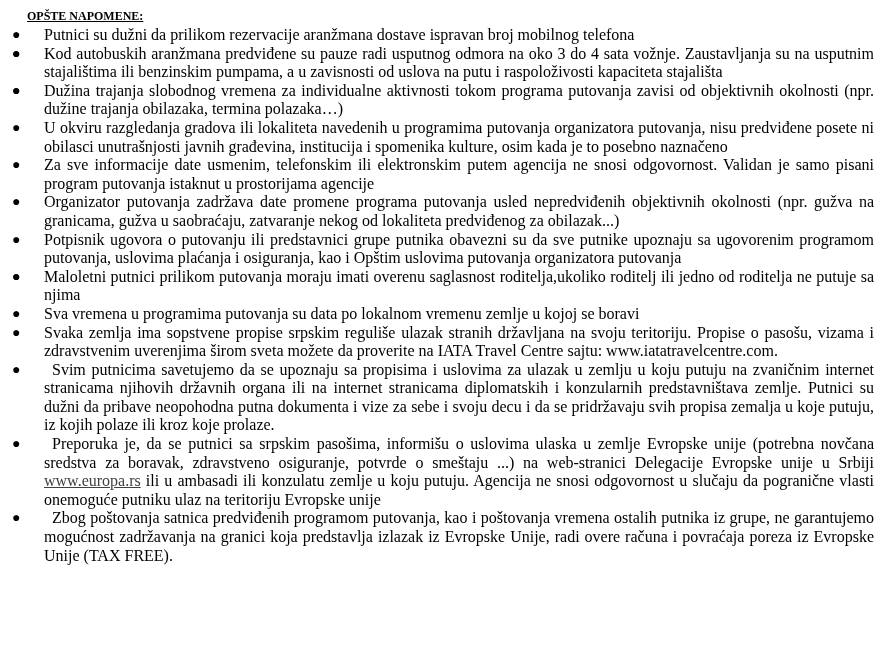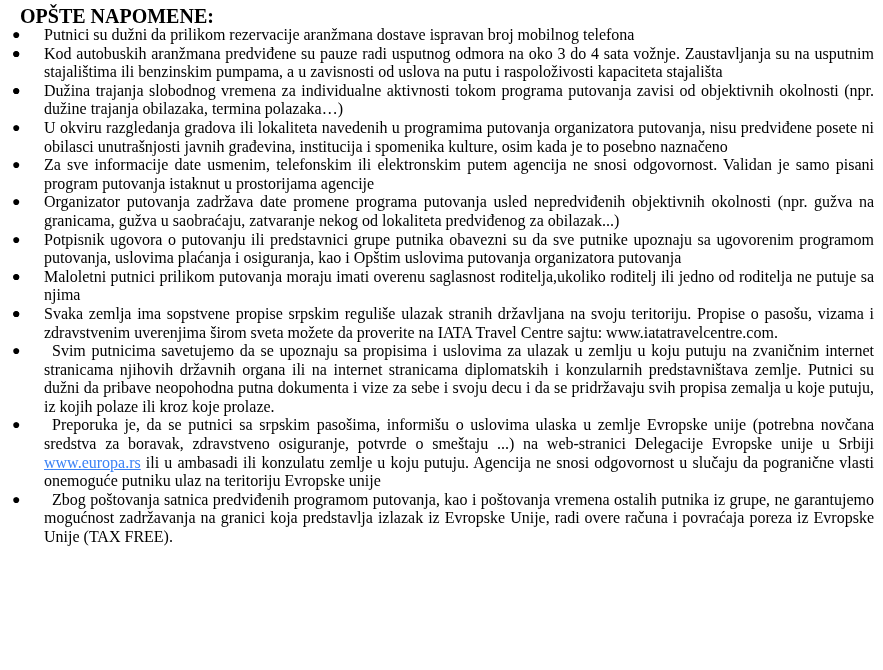--- a/index.html
+++ b/index.html
@@ -15,23 +15,24 @@
       color: #000000;
       font-size: 16px;
       line-height: 18.6px;
     }
     .page {
       position: relative;
       padding: 6px 9px 0 12px;
     }
     .title {
       font-weight: bold;
-      font-size: 20px;
+      text-decoration: underline;
+      font-size: 12px;
       line-height: 20px;
-      margin: 0 0 0 8px;
+      margin: 0 0 0 15px;
       letter-spacing: 0;
     }
     ul.notes {
       list-style: none;
       margin: 0;
       padding: 0;
     }
     ul.notes li {
       position: relative;
       padding-left: 32px;
@@ -45,21 +46,21 @@
       width: 10px;
       font-size: 14px;
       line-height: 18.6px;
     }
     ul.notes li.bold .text {
       font-weight: normal;
     }
     .indent1 { padding-left: 4px; }
     .indent2 { padding-left: 8px; }
     a.link {
-      color: #3b82f6;
+      color: #404040;
       text-decoration: underline;
     }
   </style>
 </head>
 <body>
 
 <div class="page">
   <div class="title">OPŠTE NAPOMENE:</div>
 
   <ul class="notes">
@@ -99,20 +100,21 @@
     </li>
     <li>
       <span class="bullet">●</span>
     </li>
     <li>
       <span class="bullet">●</span>
       <span class="text">Maloletni putnici prilikom putovanja moraju imati overenu saglasnost roditelja,ukoliko roditelj ili jedno od roditelja ne putuje sa njima</span>
     </li>
     <li>
       <span class="bullet">●</span>
+      <span class="text">Sva vremena u programima putovanja su data po lokalnom vremenu zemlje u kojoj se boravi</span>
     </li>
     <li>
       <span class="bullet">●</span>
       <span class="text">Svaka zemlja ima sopstvene propise srpskim reguliše ulazak stranih državljana na svoju teritoriju. Propise o pasošu, vizama i zdravstvenim uverenjima širom sveta možete da proverite na IATA Travel Centre sajtu: www.iatatravelcentre.com.</span>
     </li>
     <li>
       <span class="bullet">●</span>
       <span class="text indent2">Svim putnicima savetujemo da se upoznaju sa propisima i uslovima za ulazak u zemlju u koju putuju na zvaničnim internet stranicama njihovih državnih organa ili na internet stranicama diplomatskih i konzularnih predstavništava zemlje. Putnici su dužni da pribave neopohodna putna dokumenta i vize za sebe i svoju decu i da se pridržavaju svih propisa zemalja u koje putuju, iz kojih polaze ili kroz koje prolaze.</span>
     </li>
     <li>

